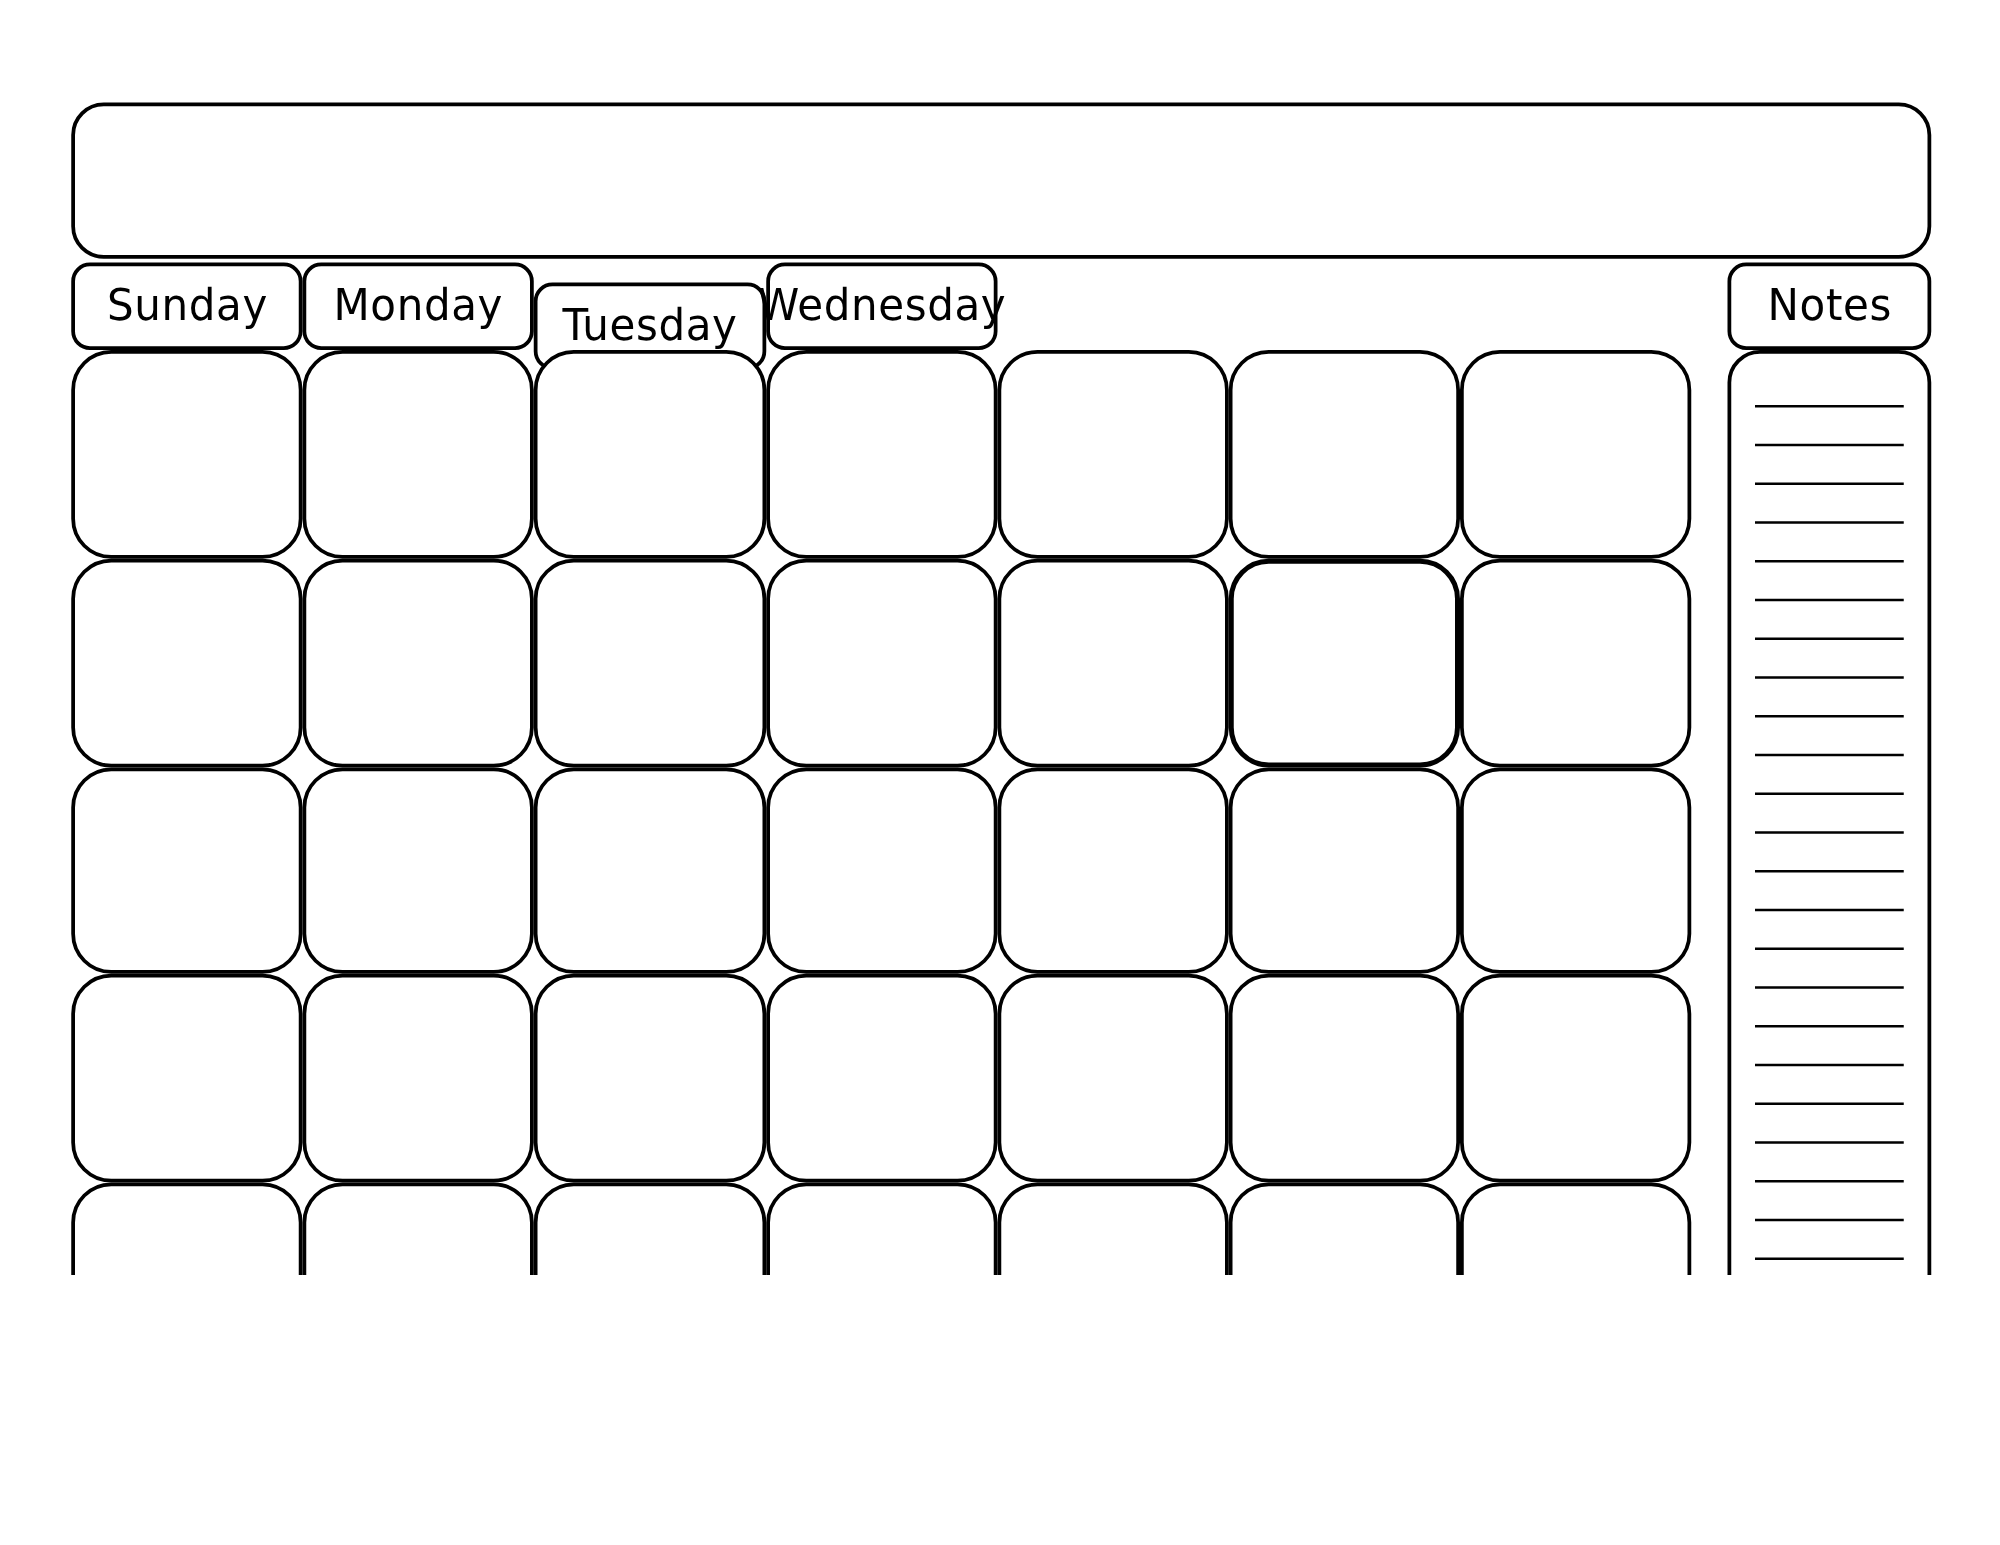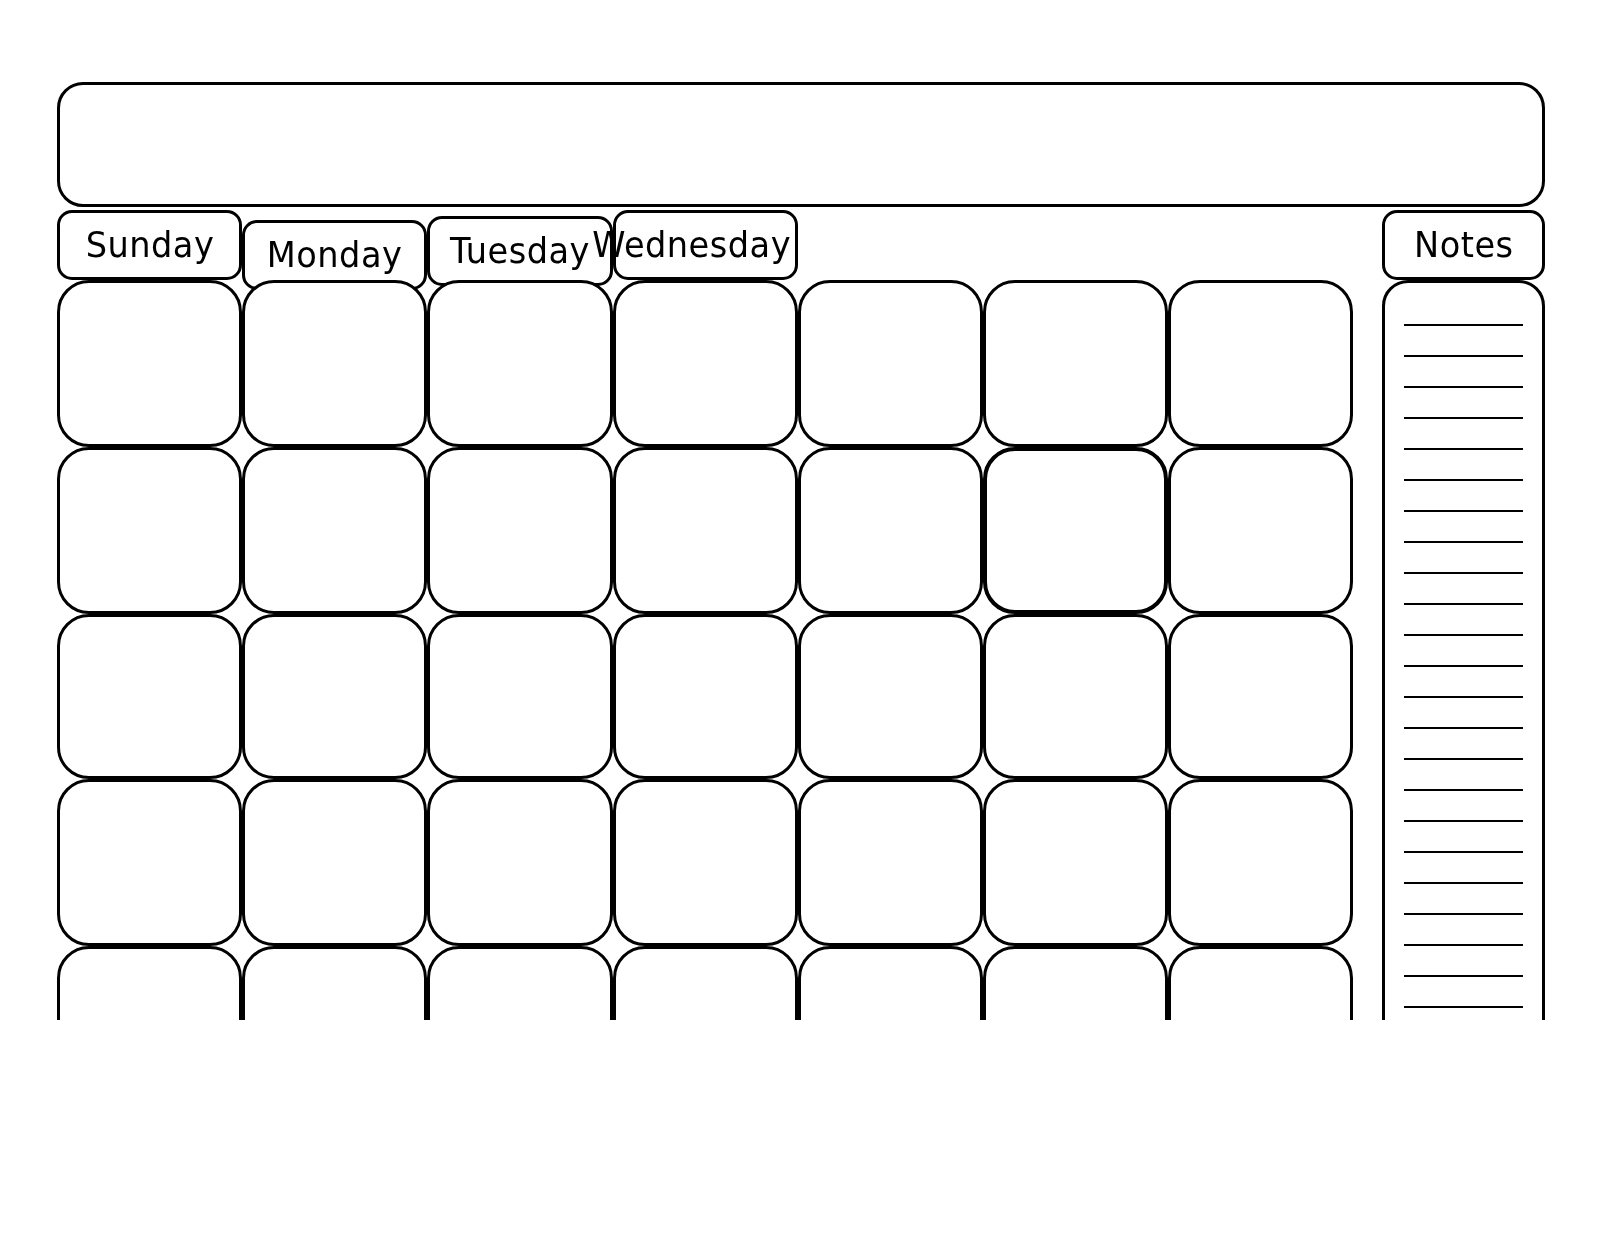--- a/index.html
+++ b/index.html
@@ -121,27 +121,27 @@
 <div id="page">
 
   <div class="box" id="title-bar">
     <div id="title-text"></div>
   </div>
 
   <div id="header-row">
       <div class="hdr-cell" style="left: 57px; width: 185px; top: 210px; height: 70px;">
         <span class="hdr-label">Sunday</span>
       </div>
-      <div class="hdr-cell" style="left: 242px; width: 185px; top: 220px; height: 70px;">
+      <div class="hdr-cell" style="left: 242px; width: 185px; top: 210px; height: 70px;">
         <span class="hdr-label">Monday</span>
       </div>
-      <div class="hdr-cell" style="left: 427px; width: 186px; top: 216px; height: 70px;">
+      <div class="hdr-cell" style="left: 427px; width: 186px; top: 226px; height: 70px;">
         <span class="hdr-label">Tuesday</span>
       </div>
-      <div class="hdr-cell" style="left: 613px; width: 185px; top: 210px; height: 70px; justify-content: flex-end;">
+      <div class="hdr-cell" style="left: 613px; width: 185px; top: 210px; height: 70px;">
         <span class="hdr-label">Wednesday</span>
       </div>
       <div class="hdr-cell" style="left: 1382px; width: 163px; top: 210px; height: 70px;">
         <span class="hdr-label">Notes</span>
       </div>
     </div>
 
   <div id="grid-layer">
       <div class="day-cell" style="left: 57px; top: 280px; width: 185px; height: 167px;">
         <div style="position: absolute; left: 14px; top: 8px; font-size: 28px; color: rgb(0, 0, 0);"></div>

